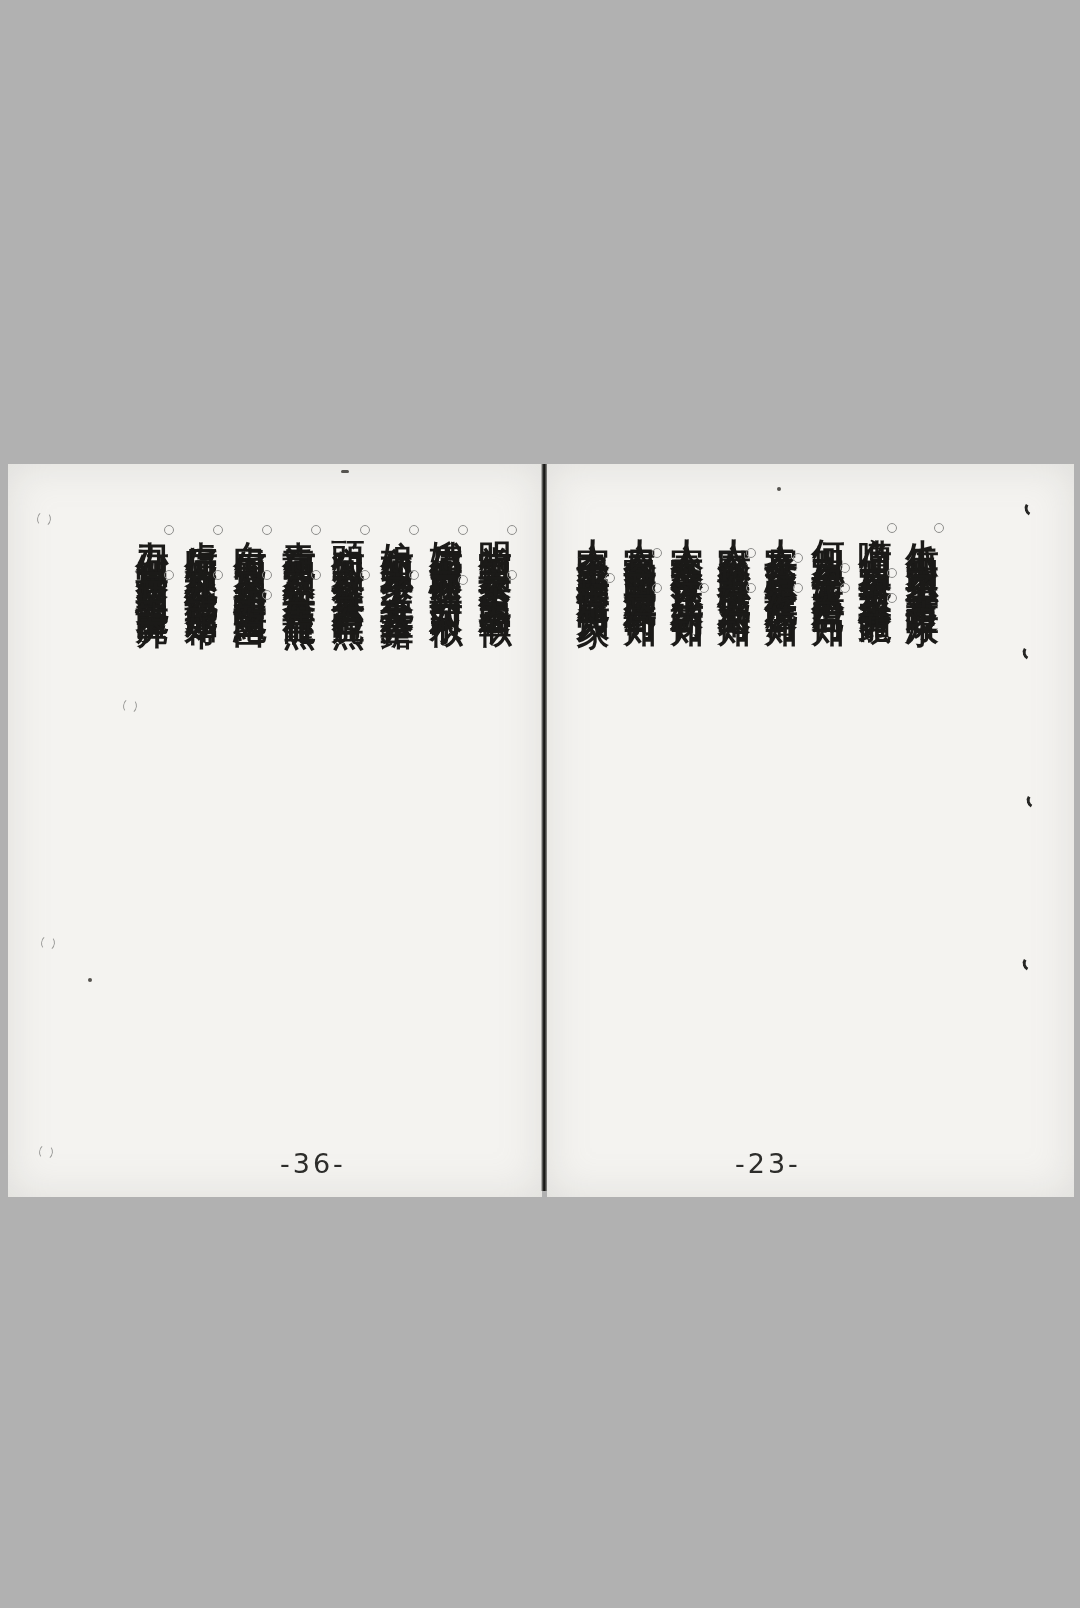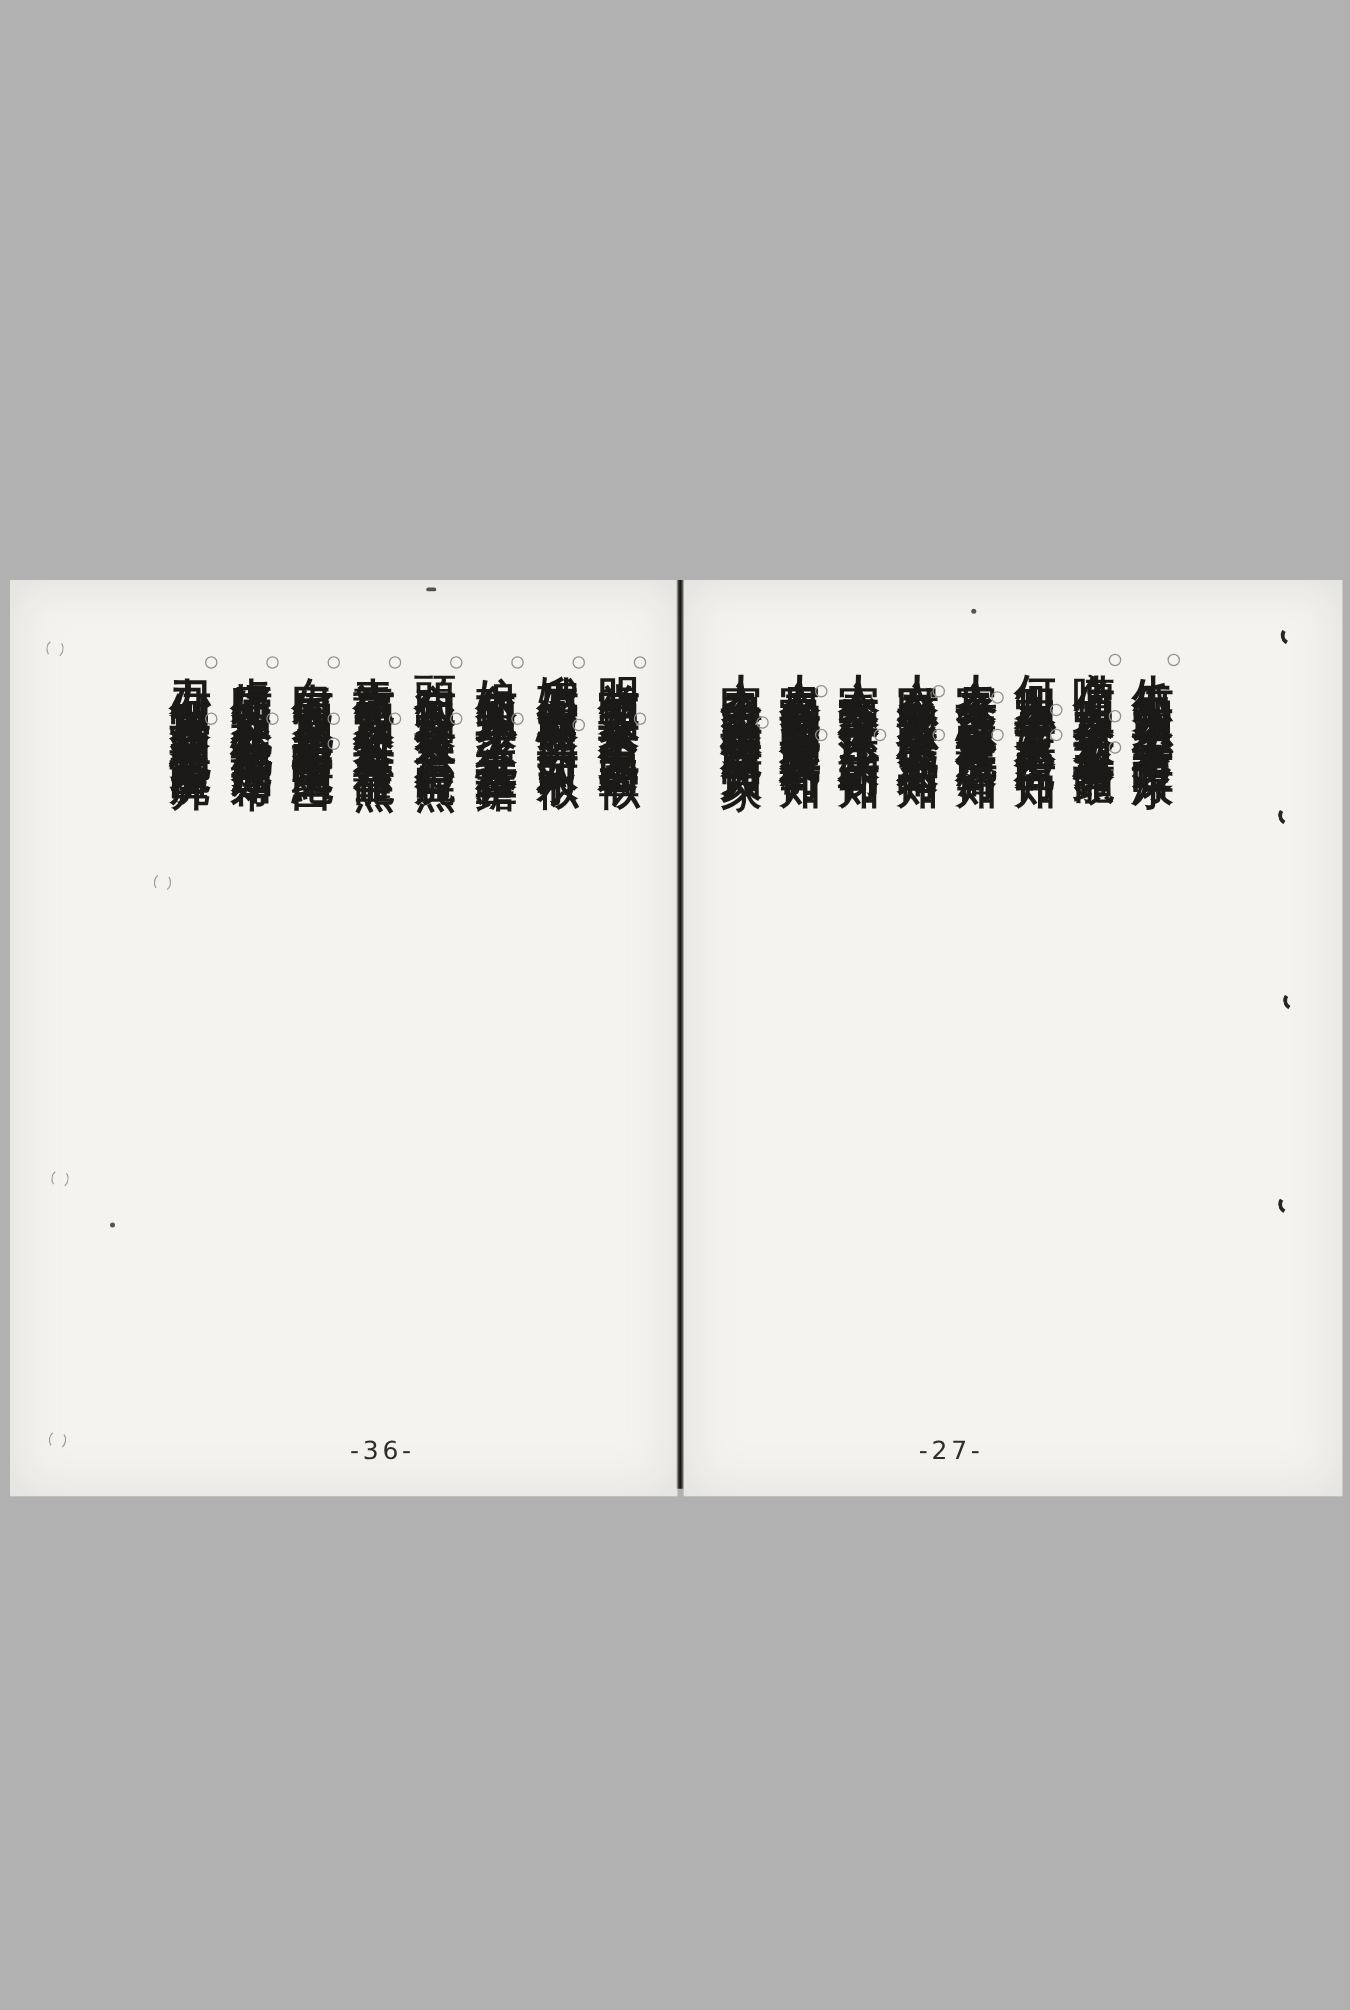--- a/index.html
+++ b/index.html
@@ -13,21 +13,21 @@
          background:linear-gradient(90deg,#d8d7d4 0%,#2a2a28 35%,#161614 60%,#8f8e8b 100%);}
   .text{position:absolute;writing-mode:vertical-rl;font-weight:700;color:#1b1a18;
         font-size:33px;letter-spacing:5px;white-space:nowrap;}
   .page-left .text{top:51px;right:22px;line-height:49px;}
   .page-right .text{top:49px;right:128px;line-height:47px;}
   .col{margin:0;padding:0;}
   .col span{position:relative;}
   .col span.mk::after{content:"";position:absolute;width:8px;height:8px;
         border:1.5px solid #8f8f8d;border-radius:50%;right:-2px;bottom:-10px;background:transparent;}
   .page-num{position:absolute;top:684px;font-family:"DejaVu Sans","Liberation Sans",sans-serif;
-        font-size:20px;color:#2d2d2b;letter-spacing:3px;font-weight:500;}
+        font-size:27px;color:#2d2d2b;letter-spacing:3px;font-weight:500;}
   .page-left .page-num{left:272px;}
   .page-right .page-num{left:188px;}
   .punch{position:absolute;width:12px;height:13px;border:1.5px solid #9c9c9a;
         border-radius:50%;transform:translate(-50%,-50%) rotate(8deg);
         border-top-color:transparent;border-bottom-color:transparent;}
   .staple{position:absolute;width:13px;height:11px;border-radius:50%;
         border:3px solid transparent;border-left:3.5px solid #262624;
         transform:translate(-50%,-50%) rotate(-14deg);}
   .speck{position:absolute;background:#55534f;border-radius:2px;}
 </style>
@@ -56,21 +56,21 @@
     <div class="text">
         <div class="col"><span>生</span><span class="mk">瓜</span><span>何</span><span>知</span><span>人</span><span>家</span><span>虫</span><span>子</span><span>少</span><span>年</span><span>老</span><span>有</span><span>边</span><span>听</span><span>浮</span><span>水</span></div>
         <div class="col"><span>嘈</span><span class="mk">々</span><span>何</span><span>知</span><span>人</span><span>家</span><span>長</span><span>子</span><span>男</span><span>女</span><span class="mk">愁</span><span>水</span><span>射</span><span>青</span><span>龍</span><span class="mk">頭</span></div>
         <div class="col"><span>何</span><span>知</span><span>人</span><span>家</span><span>小</span><span>子</span><span>男</span><span>女</span><span>妖</span><span class="mk">水</span><span>射</span><span>白</span><span>虎</span><span class="mk">口</span><span>何</span><span>知</span></div>
         <div class="col"><span>人</span><span>家</span><span>長</span><span>子</span><span>多</span><span>跌</span><span>破</span><span class="mk">定</span><span>是</span><span>青</span><span>龍</span><span>低</span><span>々</span><span class="mk">落</span><span>何</span><span>知</span></div>
         <div class="col"><span>人</span><span>家</span><span>財</span><span>谷</span><span>如</span><span>沙</span><span class="mk">堆</span><span>白</span><span>虎</span><span>砂</span><span>低</span><span>入</span><span>宅</span><span class="mk">来</span><span>何</span><span>知</span></div>
         <div class="col"><span>人</span><span>家</span><span>大</span><span>富</span><span>及</span><span>官</span><span>僚</span><span>大</span><span>江</span><span>洋</span><span>々</span><span>水</span><span>来</span><span class="mk">朝</span><span>何</span><span>知</span></div>
         <div class="col"><span>人</span><span>家</span><span>易</span><span>富</span><span>易</span><span>貧</span><span class="mk">賤</span><span>两</span><span>边</span><span>脚</span><span>有</span><span>風</span><span>腰</span><span class="mk">箭</span><span>何</span><span>知</span></div>
         <div class="col"><span>人</span><span>家</span><span>中</span><span>子</span><span>家</span><span>財</span><span>消</span><span>水</span><span>打</span><span>青</span><span>龍</span><span class="mk">腰</span><span>何</span><span>知</span><span>人</span><span>家</span></div>
       </div>
-    <div class="page-num">-27-</div>
+    <div class="page-num">-23-</div>
   </div>
 
   <div id="artifacts">
       <div class="punch" style="left: 44px; top: 519px;"></div>
       <div class="punch" style="left: 130px; top: 706px;"></div>
       <div class="punch" style="left: 48px; top: 943px;"></div>
       <div class="punch" style="left: 46px; top: 1152px;"></div>
       <div class="staple" style="left: 1034px; top: 508px;"></div>
       <div class="staple" style="left: 1032px; top: 652px;"></div>
       <div class="staple" style="left: 1036px; top: 800px;"></div>

